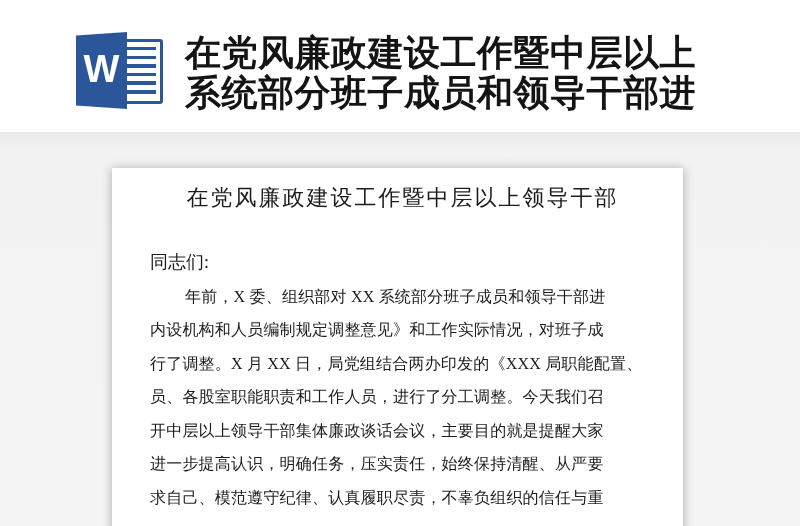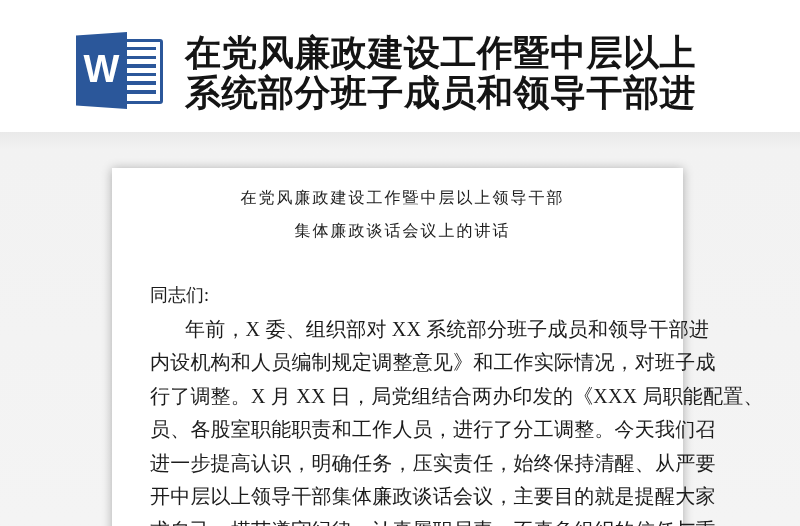--- a/index.html
+++ b/index.html
@@ -110,33 +110,33 @@
     height: 520px;
     box-sizing: border-box;
     background: #ffffff;
     box-shadow: 0 1px 10px rgba(0, 0, 0, 0.30);
     padding: 13px 28px 0 38px;
     font-family: "Liberation Serif", "DejaVu Serif", serif;
     color: #1c1c1c;
   }
   .doc-title {
     text-align: center;
-    font-size: 16px;
+    font-size: 22px;
     line-height: 33px;
     letter-spacing: 2px;
     white-space: nowrap;
   }
   .salutation {
     margin-top: 32px;
     font-size: 18px;
     line-height: 33.5px;
     white-space: nowrap;
   }
   .para-line {
-    font-size: 20px;
+    font-size: 16px;
     line-height: 33.5px;
     letter-spacing: 0.2px;
     white-space: nowrap;
   }
   .para-line.first {
     text-indent: 35px;
   }
 </style>
 </head>
 <body>
@@ -155,26 +155,25 @@
     <div class="header-title">
       <div>在党风廉政建设工作暨中层以上</div>
       <div>系统部分班子成员和领导干部进</div>
     </div>
   </div>
 
   <div class="preview-canvas">
     <div class="document-page">
       <div class="doc-title">
         <div>在党风廉政建设工作暨中层以上领导干部</div>
-        <div>集体廉政谈话会议上的讲话</div>
       </div>
       <div class="salutation">同志们:</div>
       <div class="para-line first">年前，X 委、组织部对 XX 系统部分班子成员和领导干部进</div>
       <div class="para-line">内设机构和人员编制规定调整意见》和工作实际情况，对班子成</div>
       <div class="para-line">行了调整。X 月 XX 日，局党组结合两办印发的《XXX 局职能配置、</div>
       <div class="para-line">员、各股室职能职责和工作人员，进行了分工调整。今天我们召</div>
+      <div class="para-line">开中层以上领导干部集体廉政谈话会议，主要目的就是提醒大家</div>
       <div class="para-line">进一步提高认识，明确任务，压实责任，始终保持清醒、从严要</div>
-      <div class="para-line">开中层以上领导干部集体廉政谈话会议，主要目的就是提醒大家</div>
       <div class="para-line">求自己、模范遵守纪律、认真履职尽责，不辜负组织的信任与重</div>
     </div>
   </div>
 
 </div>
 
 </body></html>

